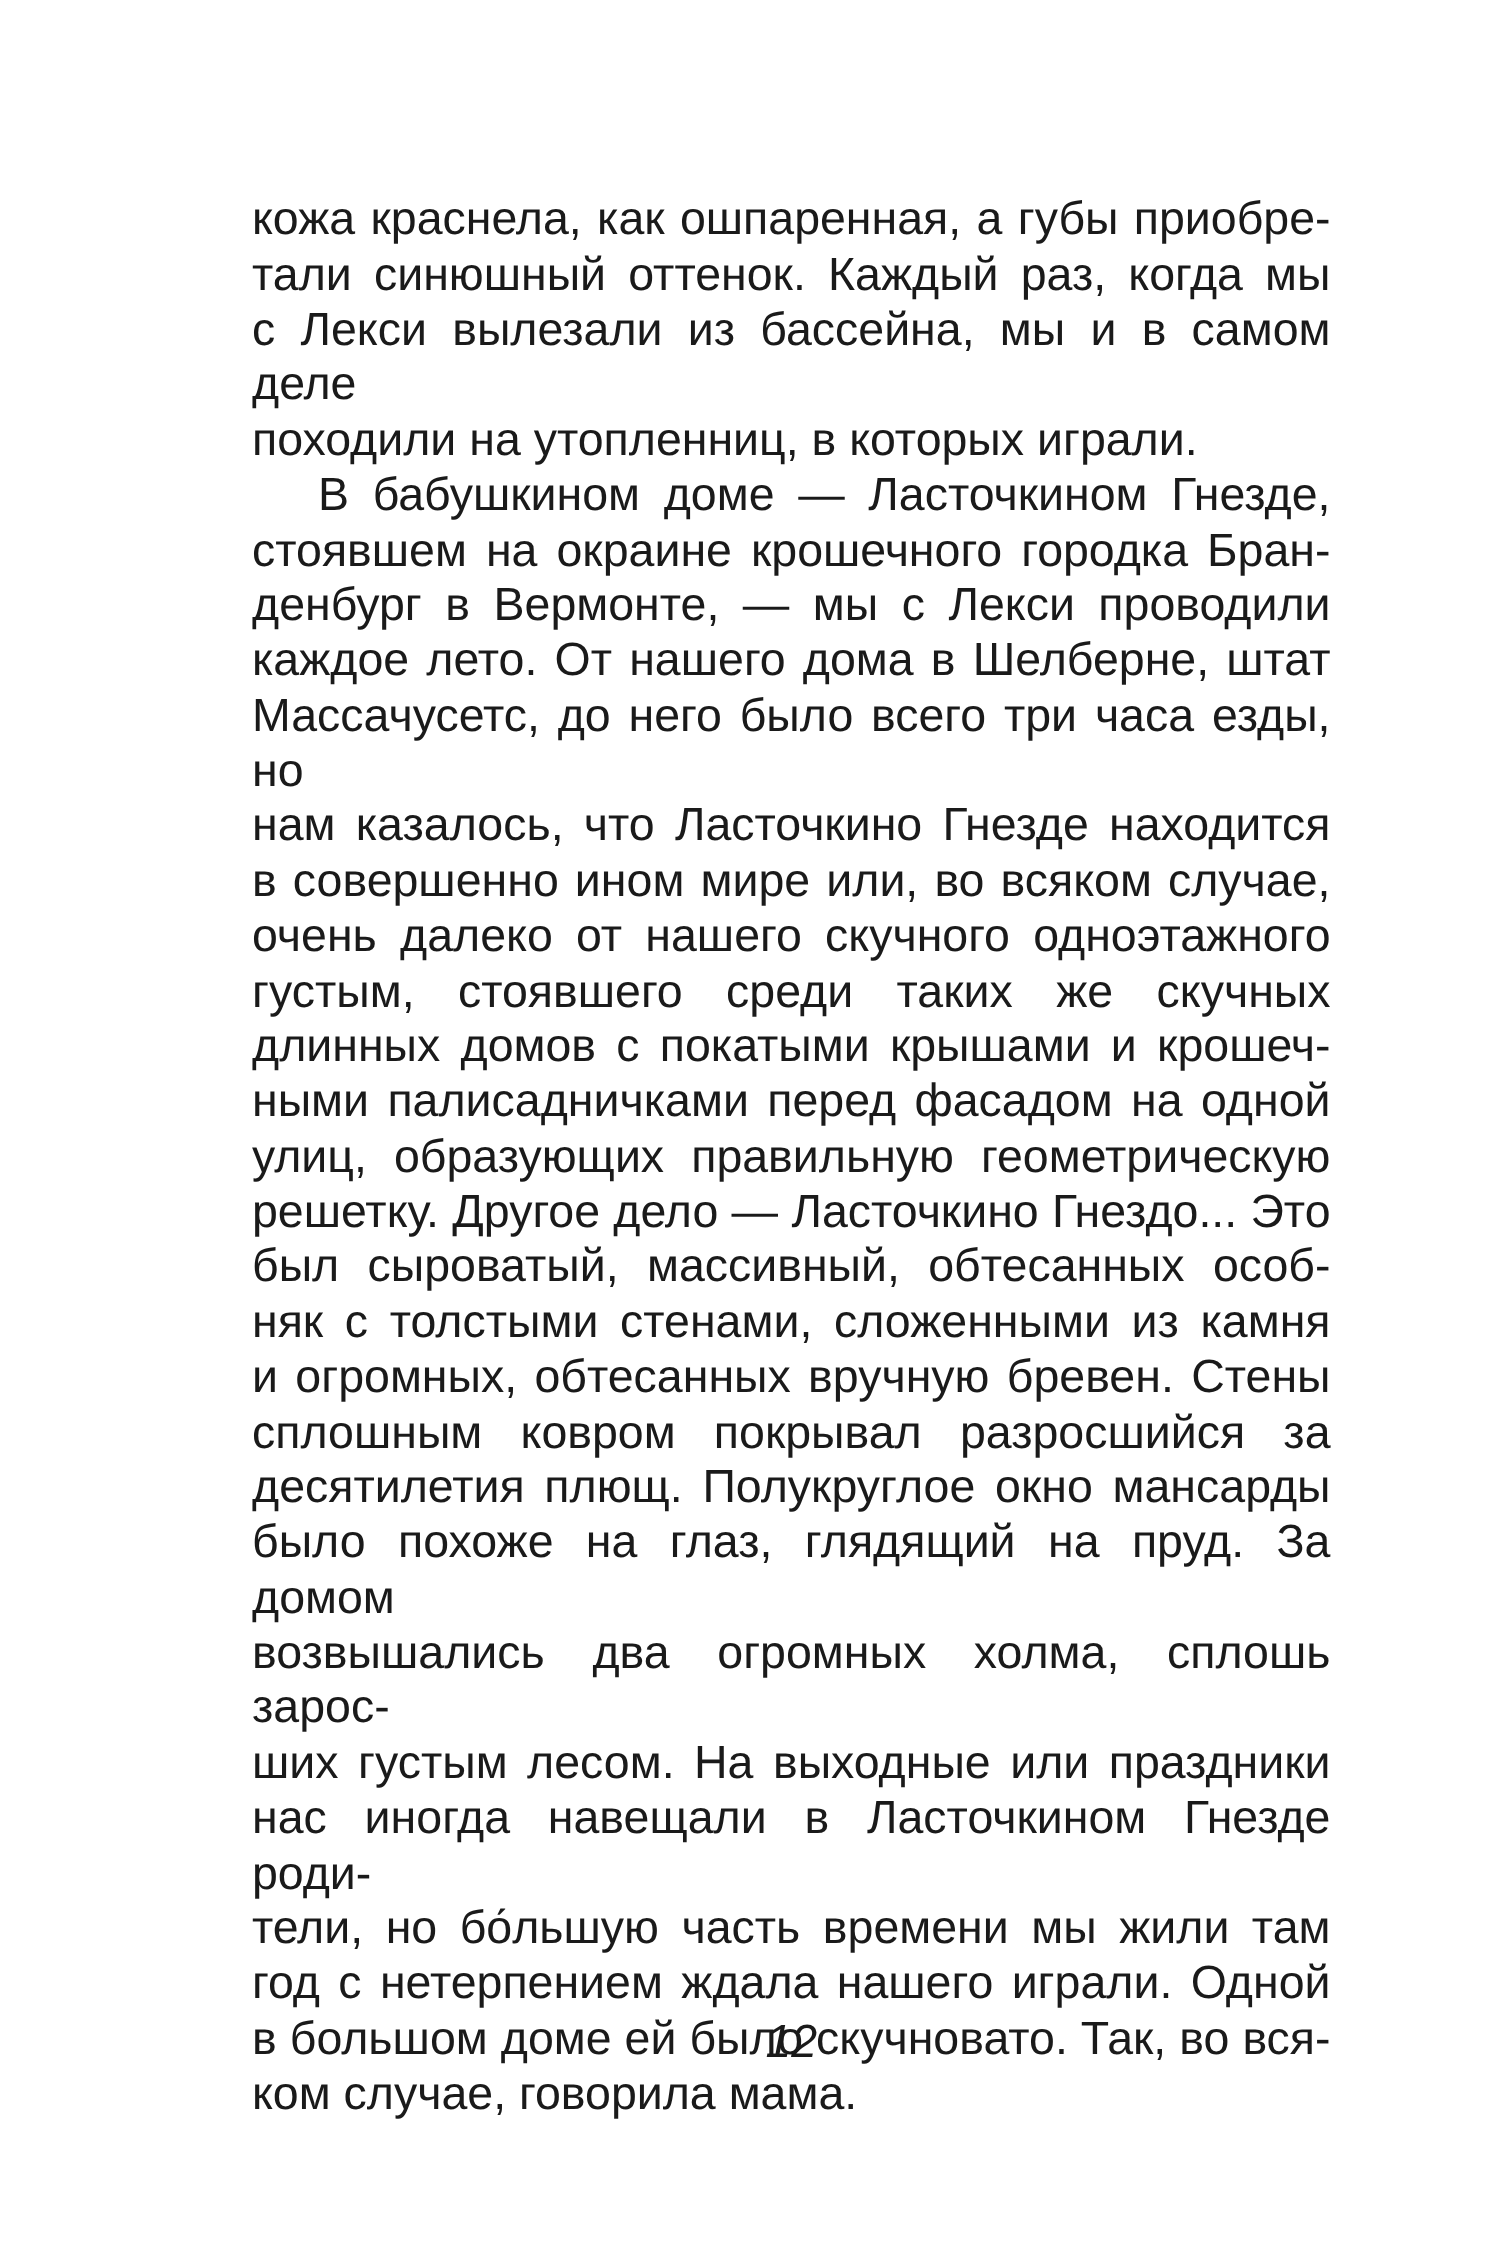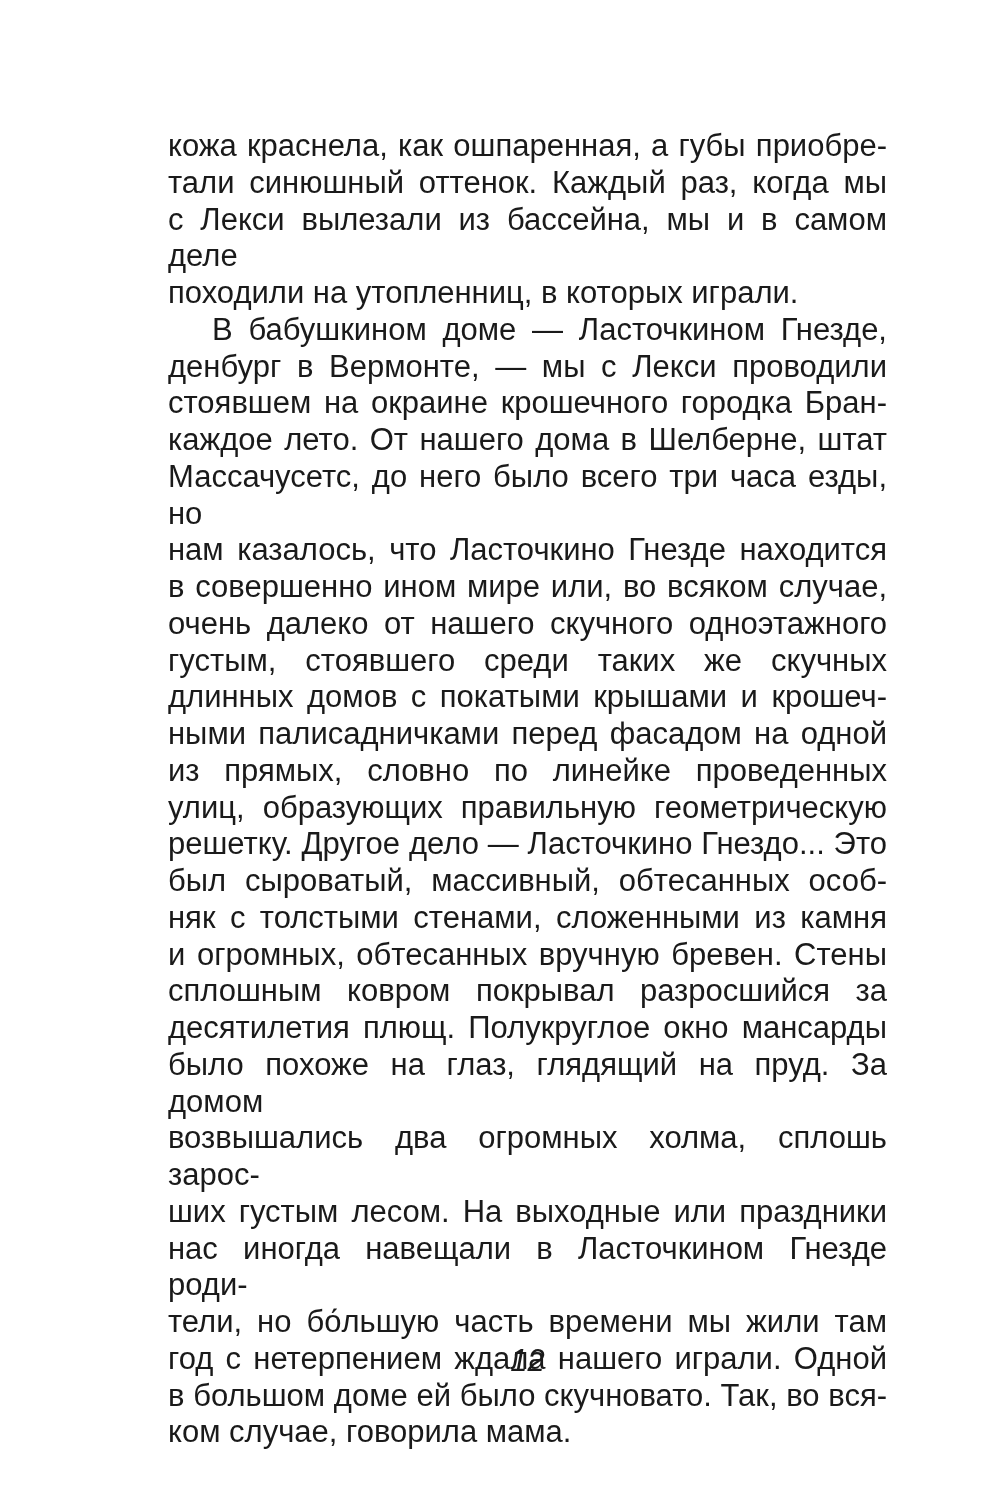--- a/index.html
+++ b/index.html
@@ -58,31 +58,30 @@
 
     <div class="para">
       <div class="line">кожа краснела, как ошпаренная, а губы приобре-</div>
       <div class="line">тали синюшный оттенок. Каждый раз, когда мы</div>
       <div class="line">с Лекси вылезали из бассейна, мы и в самом деле</div>
       <div class="line lastline">походили на утопленниц, в которых играли.</div>
     </div>
 
     <div class="para">
       <div class="line firstline-indent">В бабушкином доме — Ласточкином Гнезде,</div>
+      <div class="line">стоявшем на окраине крошечного городка Бран-</div>
       <div class="line">денбург в Вермонте, — мы с Лекси проводили</div>
-      <div class="line">стоявшем на окраине крошечного городка Бран-</div>
       <div class="line">каждое лето. От нашего дома в Шелберне, штат</div>
       <div class="line">Массачусетс, до него было всего три часа езды, но</div>
       <div class="line">нам казалось, что Ласточкино Гнезде находится</div>
       <div class="line">в совершенно ином мире или, во всяком случае,</div>
       <div class="line">очень далеко от нашего скучного одноэтажного</div>
       <div class="line">густым, стоявшего среди таких же скучных</div>
       <div class="line">длинных домов с покатыми крышами и крошеч-</div>
       <div class="line">ными палисадничками перед фасадом на одной</div>
-      <div class="line">из прямых, словно по линейке проведенных</div>
       <div class="line">улиц, образующих правильную геометрическую</div>
       <div class="line">решетку. Другое дело — Ласточкино Гнездо... Это</div>
       <div class="line">был сыроватый, массивный, обтесанных особ-</div>
       <div class="line">няк с толстыми стенами, сложенными из камня</div>
       <div class="line">и огромных, обтесанных вручную бревен. Стены</div>
       <div class="line">сплошным ковром покрывал разросшийся за</div>
       <div class="line">десятилетия плющ. Полукруглое окно мансарды</div>
       <div class="line">было похоже на глаз, глядящий на пруд. За домом</div>
       <div class="line">возвышались два огромных холма, сплошь зарос-</div>
       <div class="line">ших густым лесом. На выходные или праздники</div>

